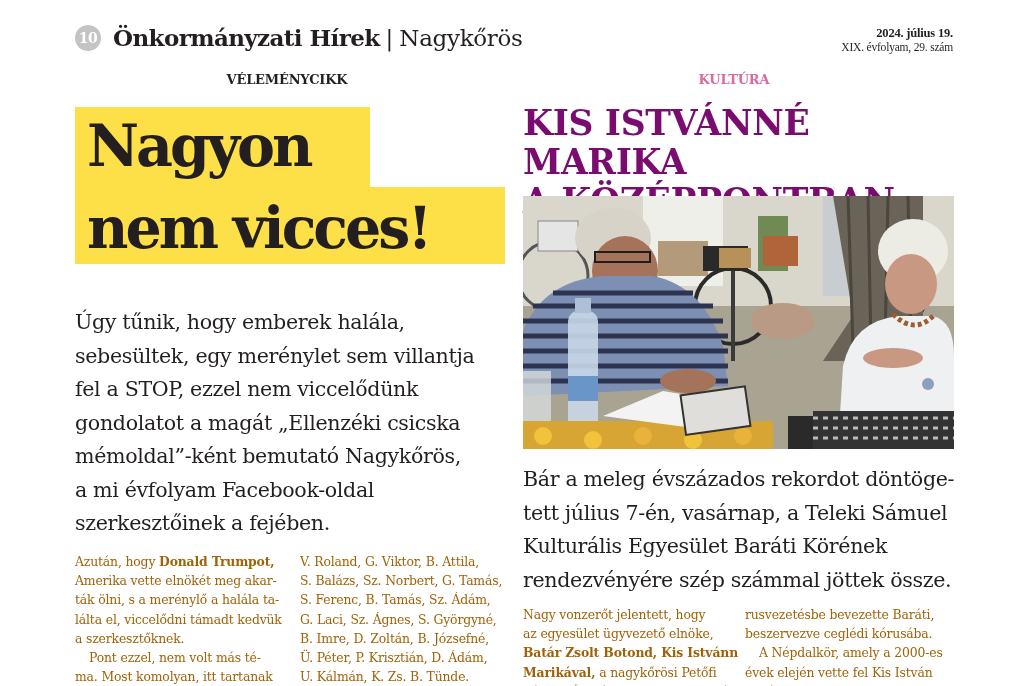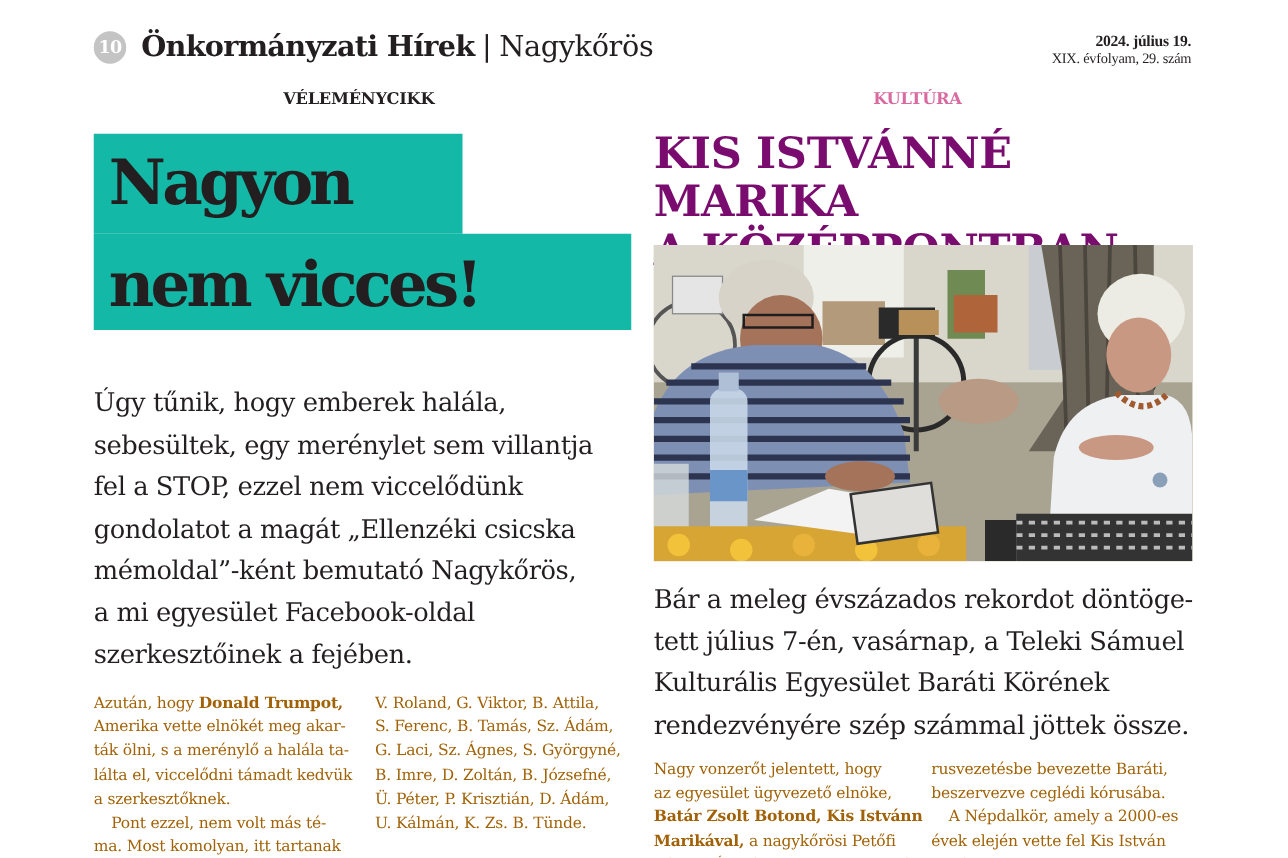--- a/index.html
+++ b/index.html
@@ -31,22 +31,22 @@
       flex: 1; height: 11px;
       background: repeating-linear-gradient(115deg, #bdbdbd 0px, #bdbdbd 1.6px, transparent 1.6px, transparent 4.5px);
     }
     .left-bar { left: 76px; top: 72px; width: 430px; }
     .left-bar .label { color: #231f20; }
     .right-bar { left: 523px; top: 72px; width: 430px; }
     .right-bar .label { color: #d96aa0; }
 
     .headline-left { position: absolute; left: 75px; top: 107px; }
     .hl-line {
-      display: inline-block; background: #14b8a6; color: #231f20; font-weight: bold;
-      font-size: 50px; line-height: 77px; letter-spacing: -3px; padding: 0 10px 0 12px;
+      display: inline-block; background: #fde047; color: #231f20; font-weight: bold;
+      font-size: 57px; line-height: 77px; letter-spacing: -3px; padding: 0 10px 0 12px;
     }
     .hl-line.l1 { width: 295px; height: 80px; }
     .hl-line.l2 { width: 430px; height: 77px; padding-top: 2px; }
     .hl-row { display: block; height: 77px; }
     .hl-row.r1 { height: 80px; }
 
     .headline-right {
       position: absolute; left: 523px; top: 104px; width: 440px;
       color: #7a0c6f; font-weight: bold; font-size: 34.5px; line-height: 39px; letter-spacing: -0.3px;
     }
@@ -171,21 +171,21 @@
     <rect x="265" y="220" width="25" height="33" fill="#2a2a2a"></rect>
   </svg>
 </div>
 
 <div class="lead-left">
   <span class="line">Úgy tűnik, hogy emberek halála,</span>
   <span class="line">sebesültek, egy merénylet sem villantja</span>
   <span class="line">fel a STOP, ezzel nem viccelődünk</span>
   <span class="line">gondolatot a magát „Ellenzéki csicska</span>
   <span class="line">mémoldal”-ként bemutató Nagykőrös,</span>
-  <span class="line">a mi egyesület Facebook-oldal</span>
+  <span class="line">a mi évfolyam Facebook-oldal</span>
   <span class="line">szerkesztőinek a fejében.</span>
 </div>
 
 <div class="lead-right">
   <span class="line">Bár a meleg évszázados rekordot döntöge-</span>
   <span class="line">tett július 7-én, vasárnap, a Teleki Sámuel</span>
   <span class="line">Kulturális Egyesület Baráti Körének</span>
   <span class="line">rendezvényére szép számmal jöttek össze.</span>
 </div>
 
@@ -195,20 +195,21 @@
   <span class="line">ták ölni, s a merénylő a halála ta-</span>
   <span class="line">lálta el, viccelődni támadt kedvük</span>
   <span class="line">a szerkesztőknek.</span>
   <span class="line" style="padding-left:14px">Pont ezzel, nem volt más té-</span>
   <span class="line">ma. Most komolyan, itt tartanak</span>
 
 </div>
 
 <div class="body-col col-b">
   <span class="line">V. Roland, G. Viktor, B. Attila,</span>
+  <span class="line">S. Balázs, Sz. Norbert, G. Tamás,</span>
   <span class="line">S. Ferenc, B. Tamás, Sz. Ádám,</span>
   <span class="line">G. Laci, Sz. Ágnes, S. Györgyné,</span>
   <span class="line">B. Imre, D. Zoltán, B. Józsefné,</span>
   <span class="line">Ü. Péter, P. Krisztián, D. Ádám,</span>
   <span class="line">U. Kálmán, K. Zs. B. Tünde.</span>
 
 </div>
 
 <div class="body-col col-c">
   <span class="line">Nagy vonzerőt jelentett, hogy</span>

